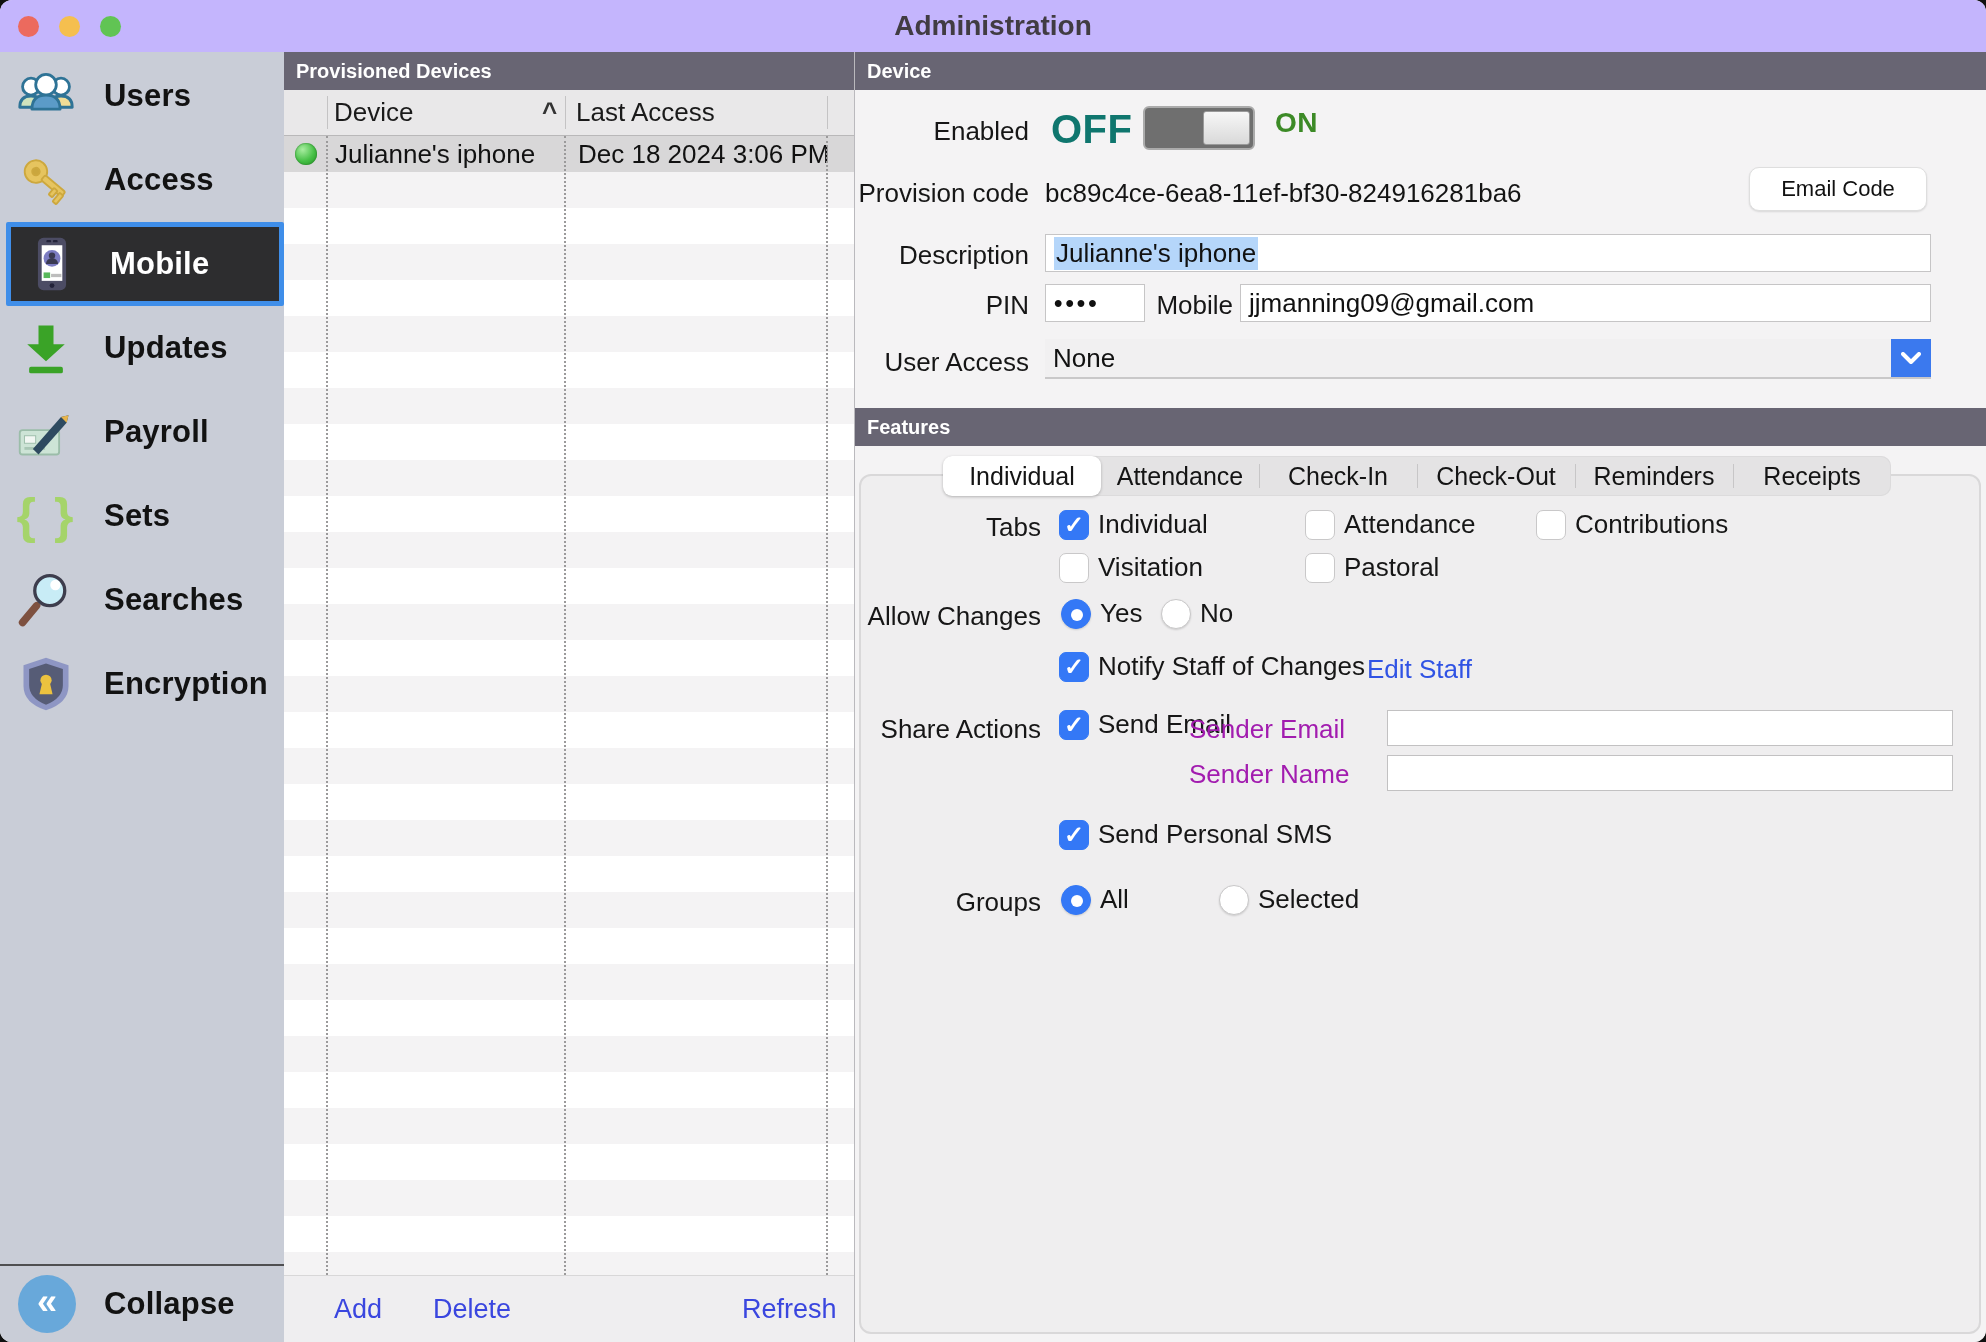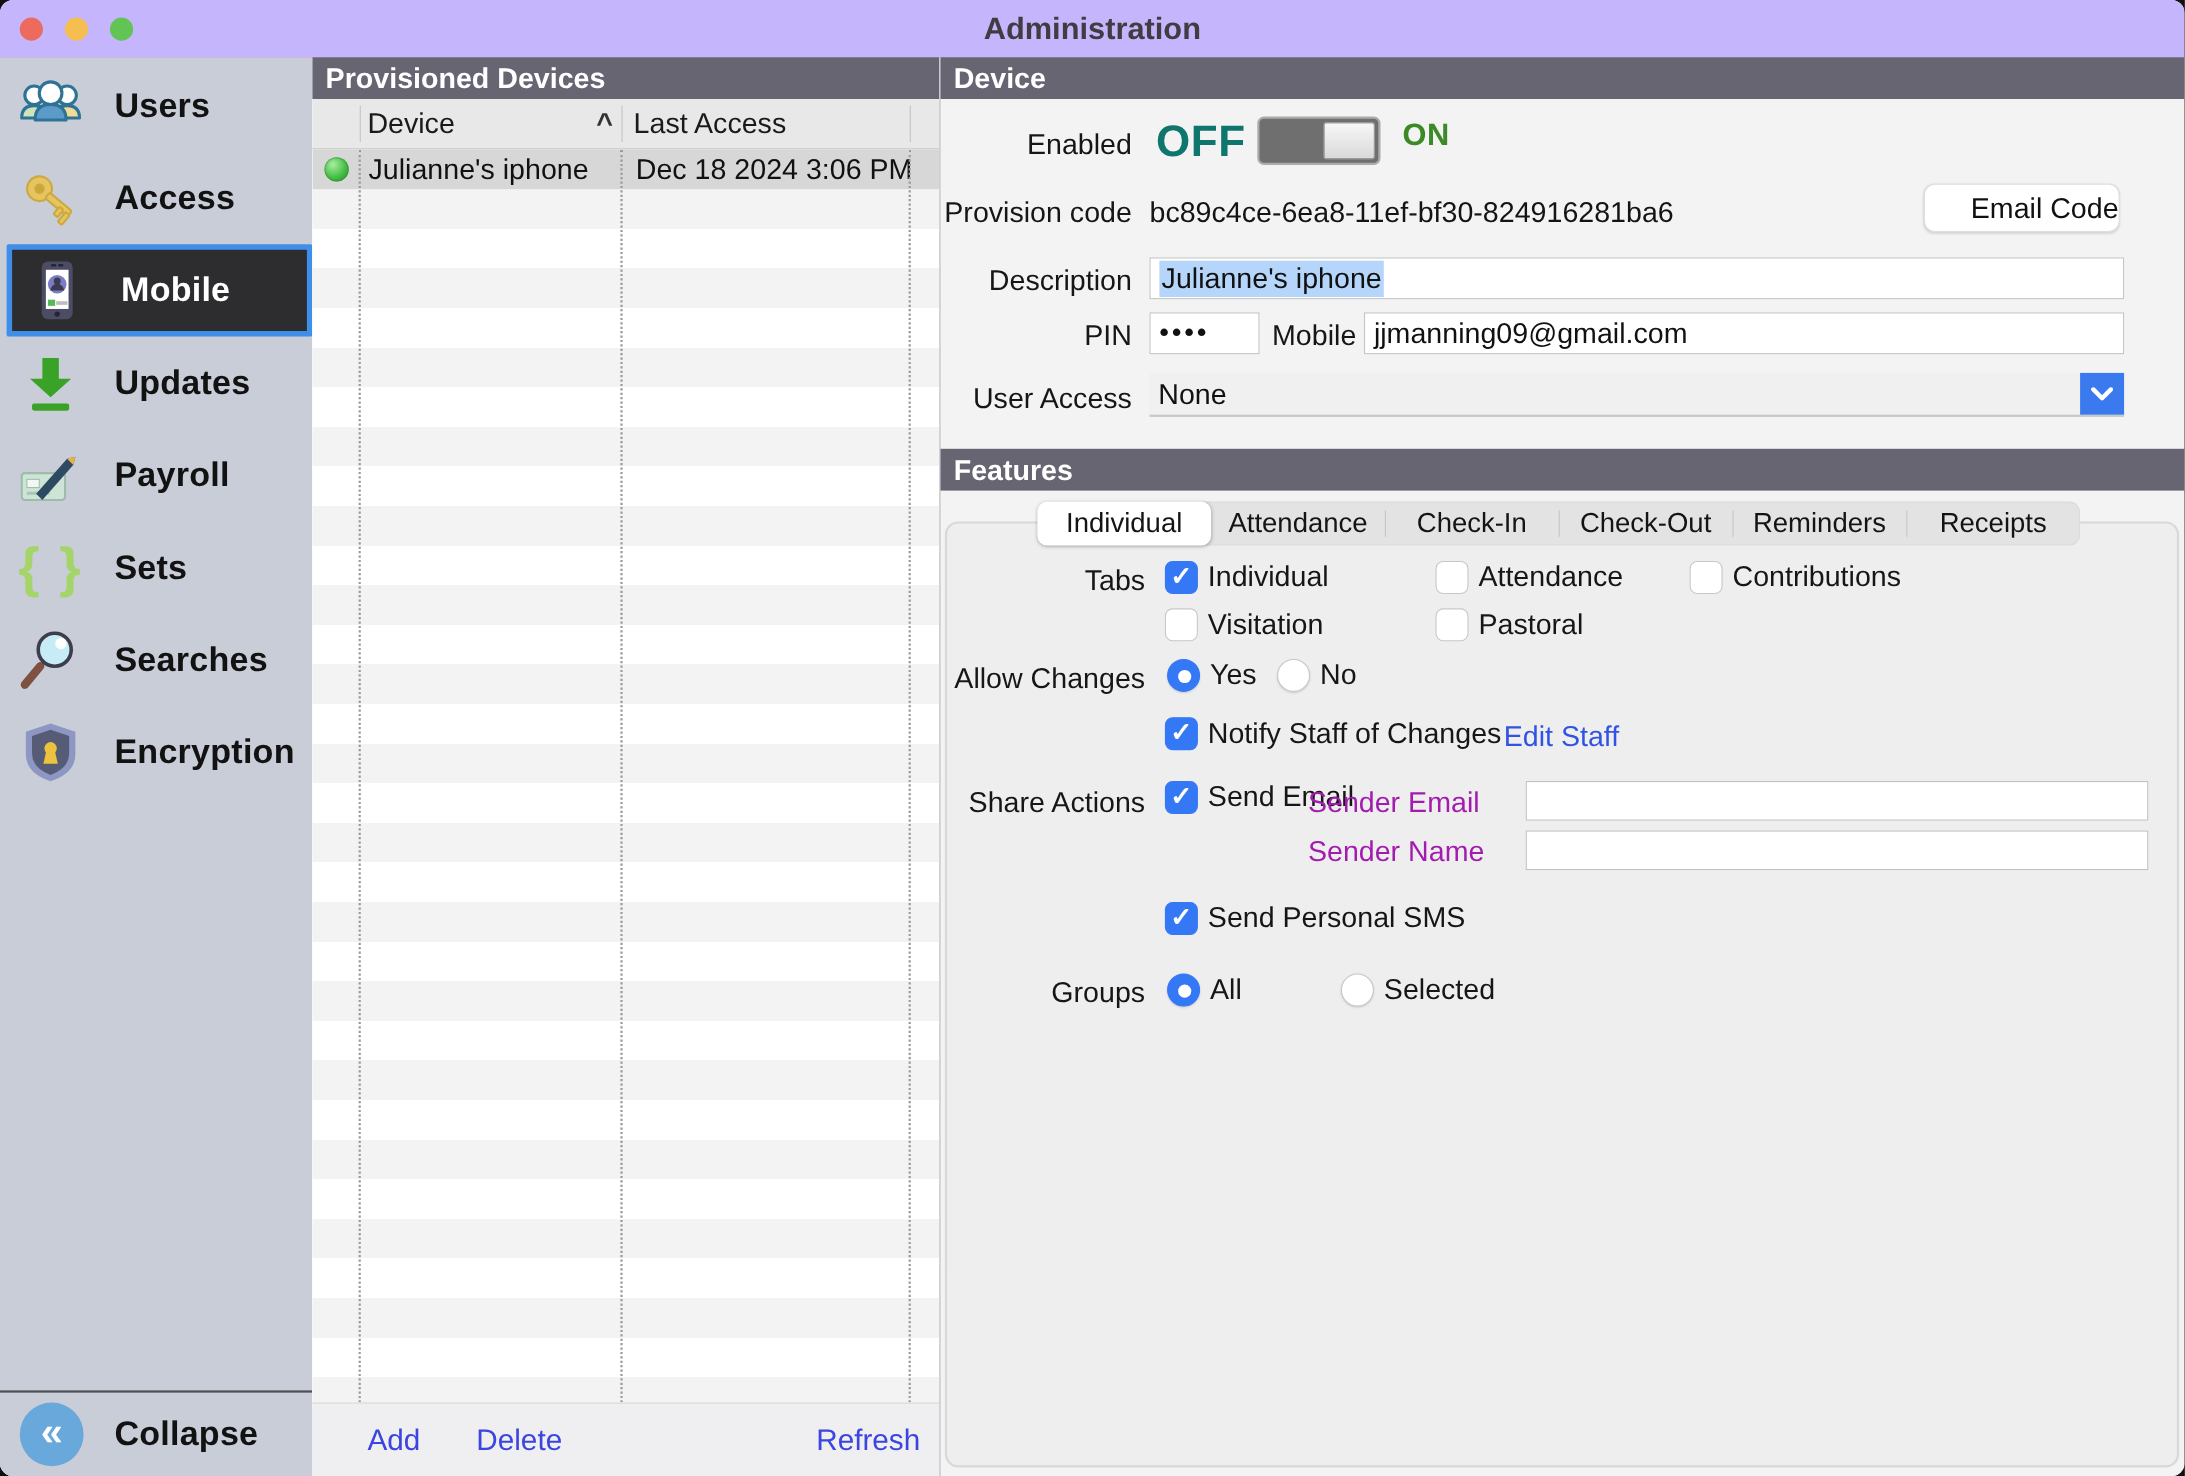--- a/index.html
+++ b/index.html
@@ -20,21 +20,21 @@
   .side-item .icon{width:64px;height:64px;flex:none;display:flex;align-items:center;justify-content:center;}
   .side-label{margin-left:26px;font-size:31px;font-weight:800;color:#121212;letter-spacing:.2px;}
   .side-item.selected{margin-left:6px;background:#2d2d2f;border:5px solid #3f8ee9;border-radius:2px;padding-left:9px;}
   .side-item.selected .side-label{color:#ffffff;}
   .braces{font-size:50px;font-weight:800;color:#a5d46a;letter-spacing:2px;}
   .collapse-bar{position:absolute;left:0;bottom:0;width:284px;height:78px;border-top:2px solid #4f4f51;display:flex;align-items:center;padding-left:18px;box-sizing:border-box;background:#c9cdd7;cursor:default;}
   .collapse-circle{width:58px;height:58px;border-radius:50%;background:#68a8da;color:#fff;font-size:36px;font-weight:700;display:flex;align-items:center;justify-content:center;line-height:1;padding-bottom:4px;box-sizing:border-box;}
   .collapse-bar .side-label{margin-left:28px;}
 
   
-  .panel-header{position:absolute;left:0;right:0;height:38px;background:#686573;color:#fff;font-size:26px;font-weight:700;line-height:38px;padding-left:12px;box-sizing:border-box;}
+  .panel-header{position:absolute;left:0;right:0;height:38px;background:#686573;color:#fff;font-size:20px;font-weight:700;line-height:38px;padding-left:12px;box-sizing:border-box;}
 
   
   .devices-panel{position:absolute;left:284px;top:0;width:570px;height:100%;background:#fff;}
   .devices-panel .panel-header{top:0;}
   .col-header{position:absolute;left:0;top:38px;width:100%;height:46px;background:#e9e8e9;border-bottom:1px solid #b9b8b9;box-sizing:border-box;font-size:26px;color:#1a1a1a;}
   .col-header .vline{position:absolute;top:6px;bottom:6px;width:1px;background:#c4c3c4;}
   .colh-device{position:absolute;left:50px;top:0;line-height:45px;}
   .colh-sort{position:absolute;left:258px;top:0;line-height:45px;font-weight:600;color:#333;}
   .colh-last{position:absolute;left:292px;top:0;line-height:45px;}
   .table-body{position:absolute;left:0;top:84px;width:100%;height:1139px;background:#fff;overflow:hidden;}
@@ -54,21 +54,21 @@
   .device-form{position:absolute;left:0;top:38px;width:100%;height:318px;}
   .f-label,.d-label{position:absolute;font-size:26px;color:#161616;text-align:right;}
   .d-label{width:174px;left:0;}
 
   .off-label{position:absolute;left:196px;top:17px;font-size:40px;font-weight:700;color:#0f766e;letter-spacing:.5px;}
   .on-label{position:absolute;left:420px;top:17px;font-size:28px;font-weight:800;color:#3c8a26;letter-spacing:.5px;}
   .toggle{position:absolute;left:288px;top:16px;width:112px;height:44px;border:2px solid #ababab;border-radius:6px;background:#6f6f6f;box-sizing:border-box;padding:3px;display:flex;justify-content:flex-end;}
   .toggle .knob{width:47px;height:100%;border:1px solid #9a9a9a;border-radius:3px;background:linear-gradient(180deg,#f7f7f7,#d9d9d9);box-sizing:border-box;}
 
   .code-value{position:absolute;left:190px;top:88px;font-size:26px;color:#141414;}
-  .email-code-btn{position:absolute;left:894px;top:77px;width:176px;height:42px;background:#fff;border:1px solid #dedede;border-radius:10px;font-size:26px;color:#111;text-align:right;line-height:42px;box-shadow:0 1px 2px rgba(0,0,0,.12);cursor:pointer;}
+  .email-code-btn{position:absolute;left:894px;top:77px;width:176px;height:42px;background:#fff;border:1px solid #dedede;border-radius:10px;font-size:22px;color:#111;text-align:center;line-height:42px;box-shadow:0 1px 2px rgba(0,0,0,.12);cursor:pointer;}
 
   .field{position:absolute;background:#fff;border:1px solid #c6c5c6;box-sizing:border-box;font-size:26px;color:#111;padding:0 8px;display:flex;align-items:center;}
   .desc-field{left:190px;top:144px;width:886px;height:38px;}
   .sel-text{background:#b5d6fa;padding:1px 2px;}
   .pin-field{left:190px;top:194px;width:100px;height:38px;font-size:24px;letter-spacing:3px;font-weight:700;}
   .email-field{left:385px;top:194px;width:691px;height:38px;}
   .combo{position:absolute;left:190px;top:249px;width:886px;height:40px;background:#f1f0f1;border-bottom:2px solid #c9c8c9;box-sizing:border-box;font-size:26px;color:#111;display:flex;align-items:center;padding-left:8px;}
   .combo-btn{position:absolute;right:0;top:0;width:40px;height:38px;background:#3b79ee;display:flex;align-items:center;justify-content:center;cursor:pointer;}
 
   .panel-header.features-h{top:356px;}

